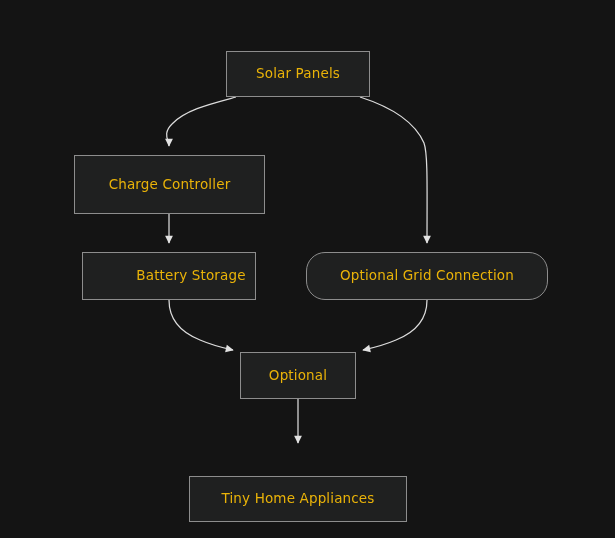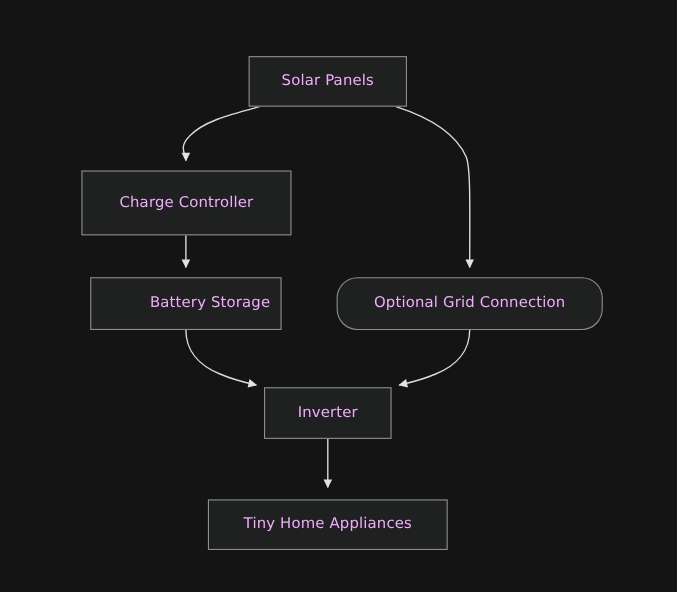--- a/index.html
+++ b/index.html
@@ -32,35 +32,35 @@
     position: absolute;
     box-sizing: border-box;
     background: #1f2020;
     border: 1.4px solid #8d8d8d;
     display: flex;
     align-items: center;
     justify-content: center;
     z-index: 2;
   }
   .node-label {
-    color: #f0abfc;
+    color: #eab308;
     font-size: 13.5px;
     font-family: "DejaVu Sans", sans-serif;
     letter-spacing: 0.15px;
     line-height: 1;
     white-space: nowrap;
     text-align: center;
   }
   
   #node-solar-panels        { left: 226px; top: 51px;  width: 144px; height: 46px; }
   #node-charge-controller   { left: 74px;  top: 155px; width: 191px; height: 59px; }
   #node-battery-storage     { left: 82px;  top: 252px; width: 174px; height: 48px; padding-left: 44px; }
   #node-grid-connection     { left: 306px; top: 252px; width: 242px; height: 48px; border-radius: 19px; }
   #node-inverter            { left: 240px; top: 352px; width: 116px; height: 47px; }
-  #node-appliances          { left: 189px; top: 454px; width: 218px; height: 46px; }
+  #node-appliances          { left: 189px; top: 476px; width: 218px; height: 46px; }
 </style>
 </head>
 <body>
 
 <div id="diagram-root">
 
   <svg id="edge-layer" viewBox="0 0 615 538" width="615" height="538" xmlns="http://www.w3.org/2000/svg">
     <defs>
       <marker id="arrowhead" markerWidth="9" markerHeight="9" refX="7.6" refY="4.5" orient="auto" markerUnits="userSpaceOnUse">
         <path d="M0.4,0.6 L8.4,4.5 L0.4,8.4 Z" fill="#e2e2e2"></path>
@@ -90,20 +90,20 @@
 
   <div class="node" id="node-battery-storage">
     <span class="node-label">Battery Storage</span>
   </div>
 
   <div class="node" id="node-grid-connection">
     <span class="node-label">Optional Grid Connection</span>
   </div>
 
   <div class="node" id="node-inverter">
-    <span class="node-label">Inverter</span>
+    <span class="node-label">Optional</span>
   </div>
 
   <div class="node" id="node-appliances">
     <span class="node-label">Tiny Home Appliances</span>
   </div>
 
 </div>
 
 </body></html>

